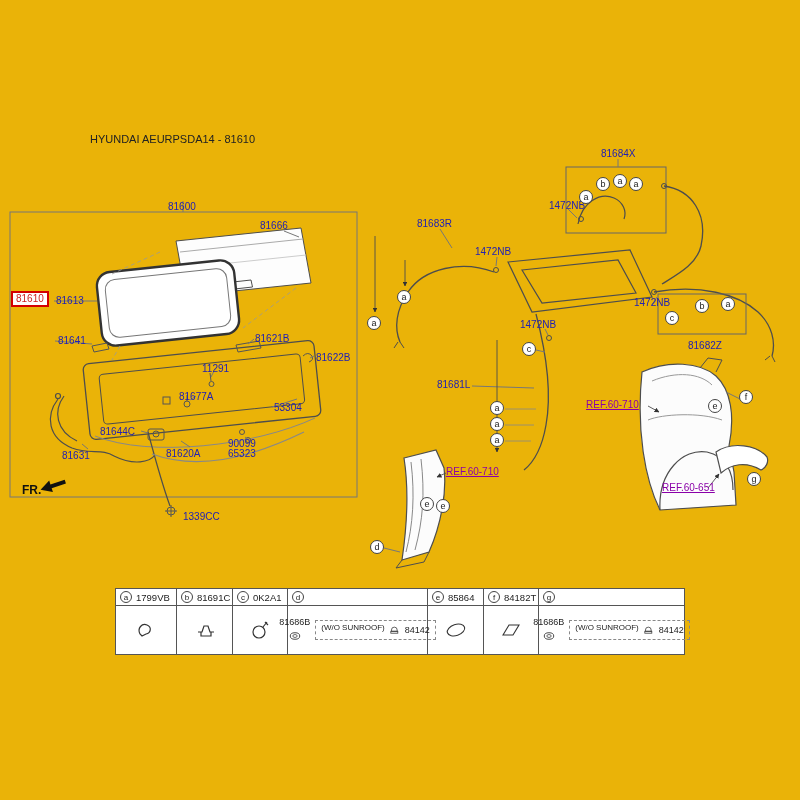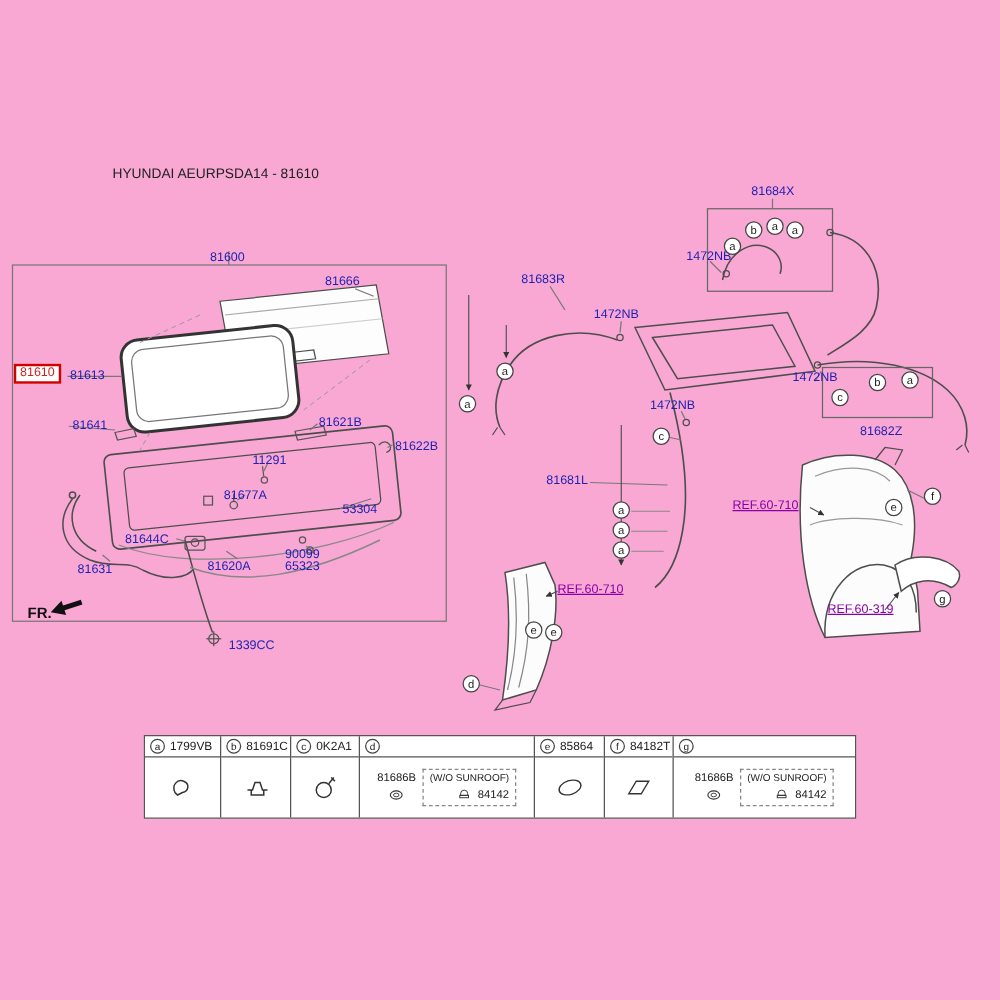--- a/index.html
+++ b/index.html
@@ -1,33 +1,33 @@
 <!DOCTYPE html>
 <html><head>
 <meta charset="utf-8">
 <style>
   *{margin:0;padding:0;box-sizing:border-box}
   html,body{width:800px;height:800px;background:#fff;font-family:"Liberation Sans",sans-serif;overflow:hidden}
-  #stage{position:absolute;left:0;top:0;width:800px;height:800px;background:#f9a8d4}
+  #stage{position:absolute;left:0;top:0;width:800px;height:800px;background:#eab308}
   svg.art{position:absolute;left:0;top:0}
   .title{position:absolute;font-size:11px;color:#222;white-space:nowrap}
   .plabel{position:absolute;font-size:10px;color:#2121b2;white-space:nowrap;line-height:11px;cursor:pointer}
   .ref{position:absolute;font-size:10px;font-weight:normal;color:#8a00a8;text-decoration:underline;white-space:nowrap;cursor:pointer}
   .hlbox{position:absolute;border:2px solid #d40000;background:#fff;color:#c22;font-size:10px;line-height:12px;padding:0 3px;cursor:pointer}
   .co{position:absolute;width:14px;height:14px;border:1px solid #444;border-radius:50%;background:#fff;font-size:9px;color:#222;display:flex;align-items:center;justify-content:center}
   .fr{position:absolute;font-weight:bold;font-size:12px;color:#111}
   .legend{position:absolute;left:115px;top:588px;display:flex;border:1.5px solid #555;background:#fff;height:67px}
   .lcell{border-right:1.5px solid #555;display:flex;flex-direction:column}
   .lcell:last-child{border-right:none}
   .lhead{height:17px;border-bottom:1px solid #555;display:flex;align-items:center;gap:4px;padding-left:4px;flex:none}
   .lco{width:12px;height:12px;border:1px solid #444;border-radius:50%;font-size:8px;color:#222;display:flex;align-items:center;justify-content:center;flex:none;background:#fff}
   .lpart{font-size:9.5px;color:#222;white-space:nowrap}
   .lbody{flex:1;display:flex;align-items:center;justify-content:center;gap:5px;padding:2px}
   .dcol{display:flex;flex-direction:column;align-items:center;gap:1px}
-  .wos{border:1px dashed #888;padding:2px 5px;display:flex;flex-direction:column;align-items:flex-end;gap:1px}
+  .wos{border:1px dashed #888;padding:2px 5px;display:flex;align-items:flex-start;gap:1px}
   .wosnote{font-size:8px;color:#222;white-space:nowrap}
   .wosrow{display:flex;align-items:center;gap:3px}
   .subpart{font-size:9px;color:#222;white-space:nowrap}
   .licon{flex:none}
 </style>
 </head>
 <body>
 
 <div id="stage">
 
@@ -210,21 +210,21 @@
   <span class="plabel" style="left:601px;top:148px">81684X</span>
   <span class="plabel" style="left:549px;top:200px">1472NB</span>
   <span class="plabel" style="left:417px;top:218px">81683R</span>
   <span class="plabel" style="left:475px;top:246px">1472NB</span>
   <span class="plabel" style="left:520px;top:319px">1472NB</span>
   <span class="plabel" style="left:634px;top:297px">1472NB</span>
   <span class="plabel" style="left:688px;top:340px">81682Z</span>
   <span class="plabel" style="left:437px;top:379px">81681L</span>
   <span class="ref" style="left:586px;top:399px">REF.60-710</span>
   <span class="ref" style="left:446px;top:466px">REF.60-710</span>
-  <span class="ref" style="left:662px;top:482px">REF.60-319</span>
+  <span class="ref" style="left:662px;top:482px">REF.60-651</span>
 
   <span class="co" style="left:579px;top:190px">a</span>
   <span class="co" style="left:596px;top:177px">b</span>
   <span class="co" style="left:613px;top:174px">a</span>
   <span class="co" style="left:629px;top:177px">a</span>
   <span class="co" style="left:397px;top:290px">a</span>
   <span class="co" style="left:367px;top:316px">a</span>
   <span class="co" style="left:522px;top:342px">c</span>
   <span class="co" style="left:490px;top:401px">a</span>
   <span class="co" style="left:490px;top:417px">a</span>

